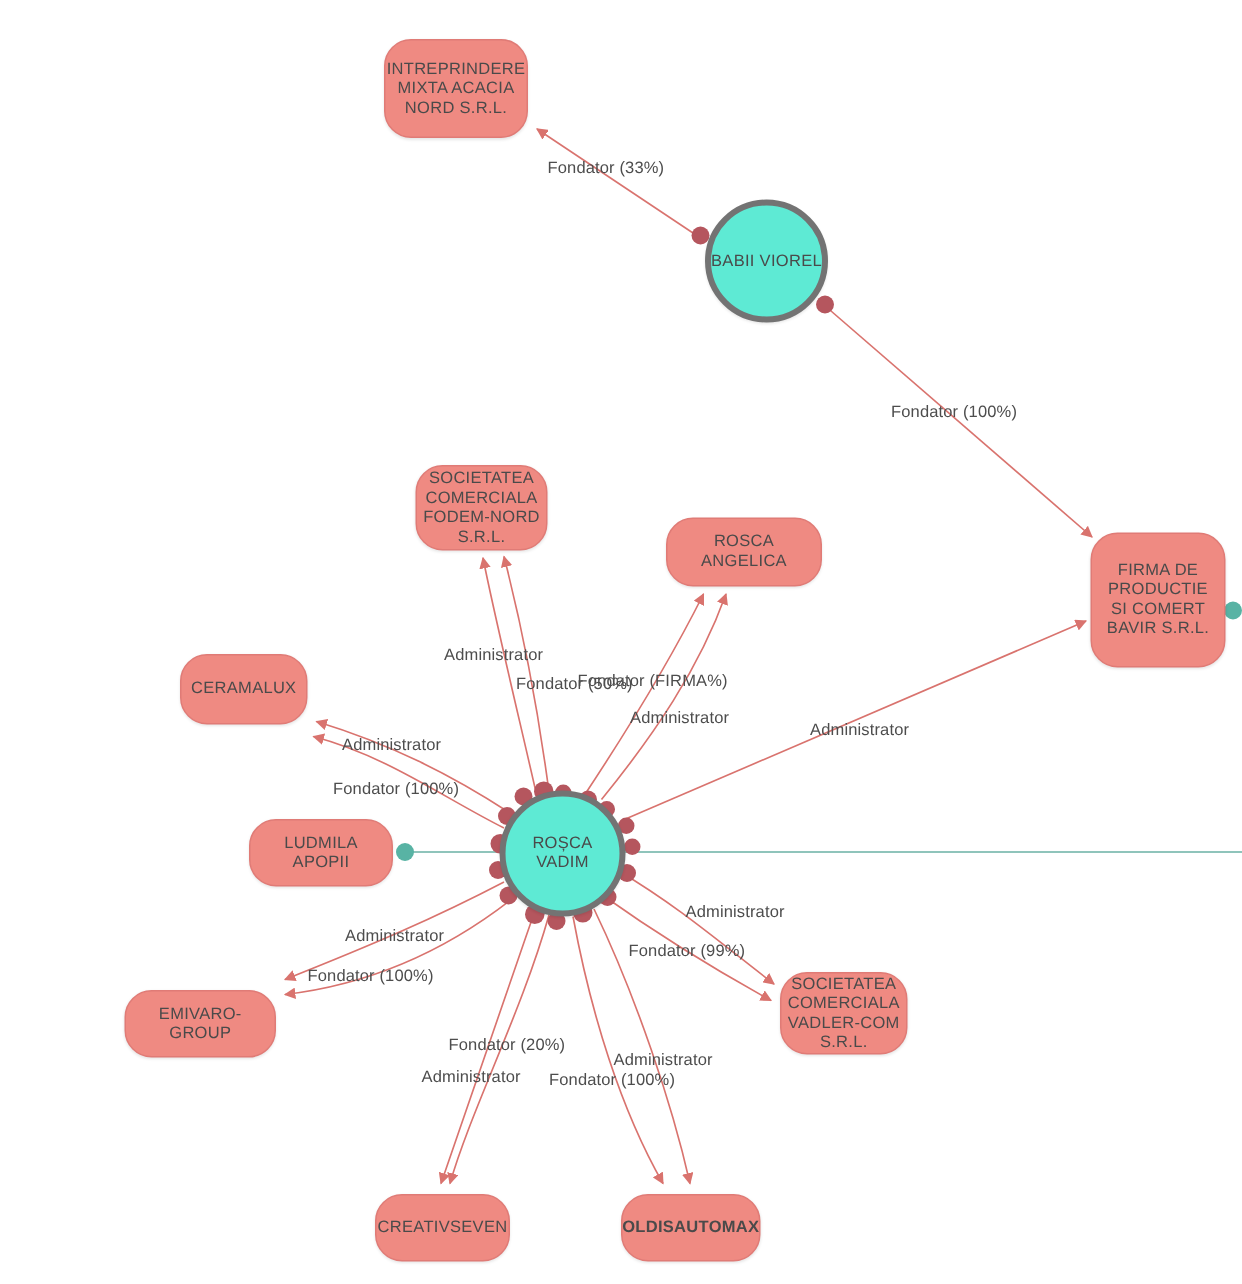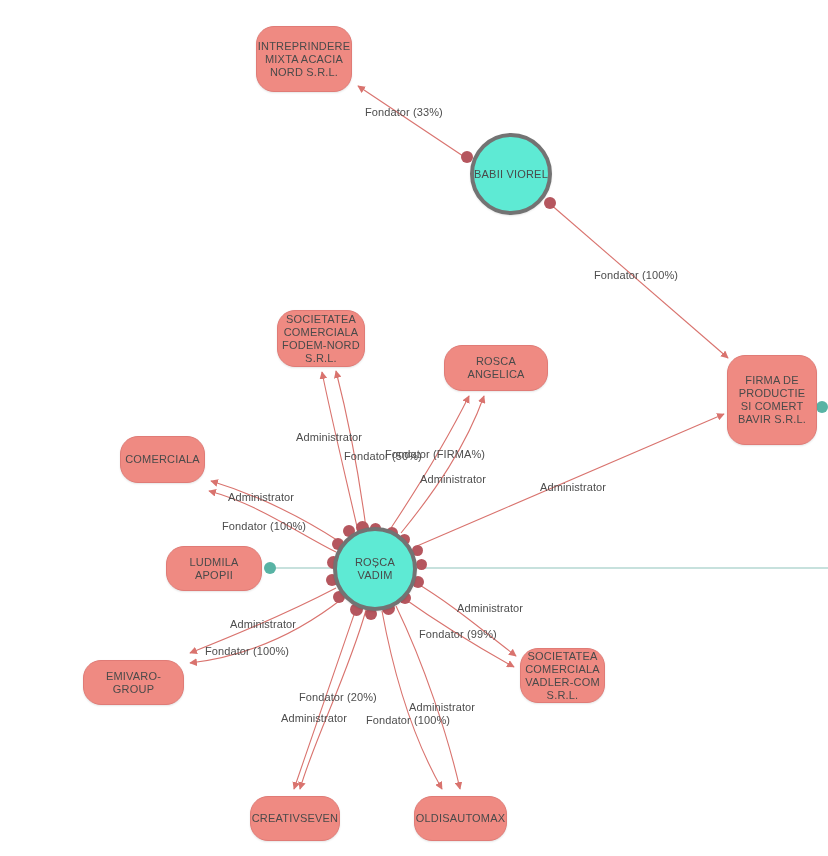--- a/index.html
+++ b/index.html
@@ -139,33 +139,33 @@
   <div class="node node-rect" style="left:256px;top:26px;width:96px;height:66px;">INTREPRINDERE MIXTA ACACIA NORD S.R.L.</div>
 
   <div class="node node-circle" style="left:470px;top:133px;width:82px;height:82px;">BABII VIOREL</div>
 
   <div class="node node-rect" style="left:277px;top:310px;width:88px;height:57px;">SOCIETATEA COMERCIALA FODEM-NORD S.R.L.</div>
 
   <div class="node node-rect" style="left:444px;top:345px;width:104px;height:46px;">ROSCA ANGELICA</div>
 
   <div class="node node-rect" style="left:727px;top:355px;width:90px;height:90px;">FIRMA DE PRODUCTIE SI COMERT BAVIR S.R.L.</div>
 
-  <div class="node node-rect" style="left:120px;top:436px;width:85px;height:47px;">COMERCIALA</div>
+  <div class="node node-rect" style="left:120px;top:436px;width:85px;height:47px;">CERAMALUX</div>
 
   <div class="node node-rect" style="left:166px;top:546px;width:96px;height:45px;">LUDMILA APOPII</div>
 
   <div class="node node-circle" style="left:333px;top:527px;width:84px;height:84px;">ROȘCA VADIM</div>
 
   <div class="node node-rect" style="left:520px;top:648px;width:85px;height:55px;">SOCIETATEA COMERCIALA VADLER-COM S.R.L.</div>
 
   <div class="node node-rect" style="left:83px;top:660px;width:101px;height:45px;text-align:center;">EMIVARO-GROUP</div>
 
   <div class="node node-rect" style="left:250px;top:796px;width:90px;height:45px;">CREATIVSEVEN</div>
 
-  <div class="node node-rect" style="left:414px;top:796px;width:93px;height:45px;">OLDISAUTOMAX</div>
+  <div class="node node-rect" style="left:414px;top:796px;width:93px;height:45px;font-weight:bold;">OLDISAUTOMAX</div>
 
   <div class="edge-label" style="left:365px;top:106px;text-align:center;">Fondator (33%)</div>
   <div class="edge-label" style="left:594px;top:269px;">Fondator (100%)</div>
   <div class="edge-label" style="left:296px;top:431px;">Administrator</div>
   <div class="edge-label" style="left:312px;top:450px;padding-left:32px;">Fondator (50%)</div>
   <div class="edge-label" style="left:385px;top:448px;">Fondator (FIRMA%)</div>
   <div class="edge-label" style="left:420px;top:473px;">Administrator</div>
   <div class="edge-label" style="left:540px;top:481px;">Administrator</div>
   <div class="edge-label" style="left:228px;top:491px;">Administrator</div>
   <div class="edge-label" style="left:222px;top:520px;">Fondator (100%)</div>

